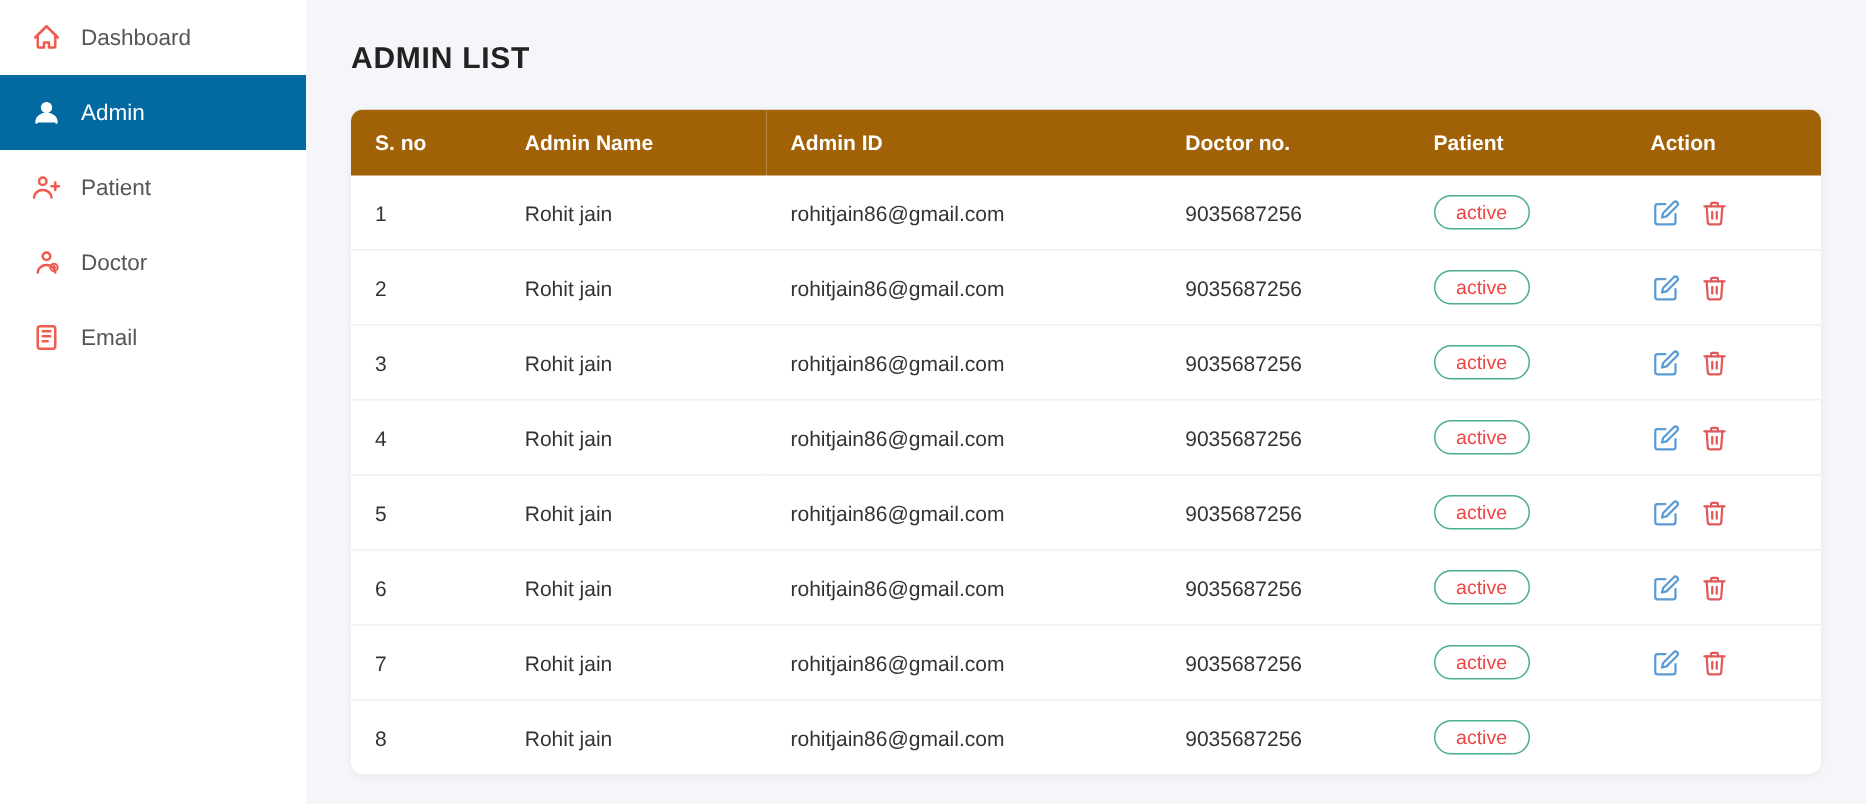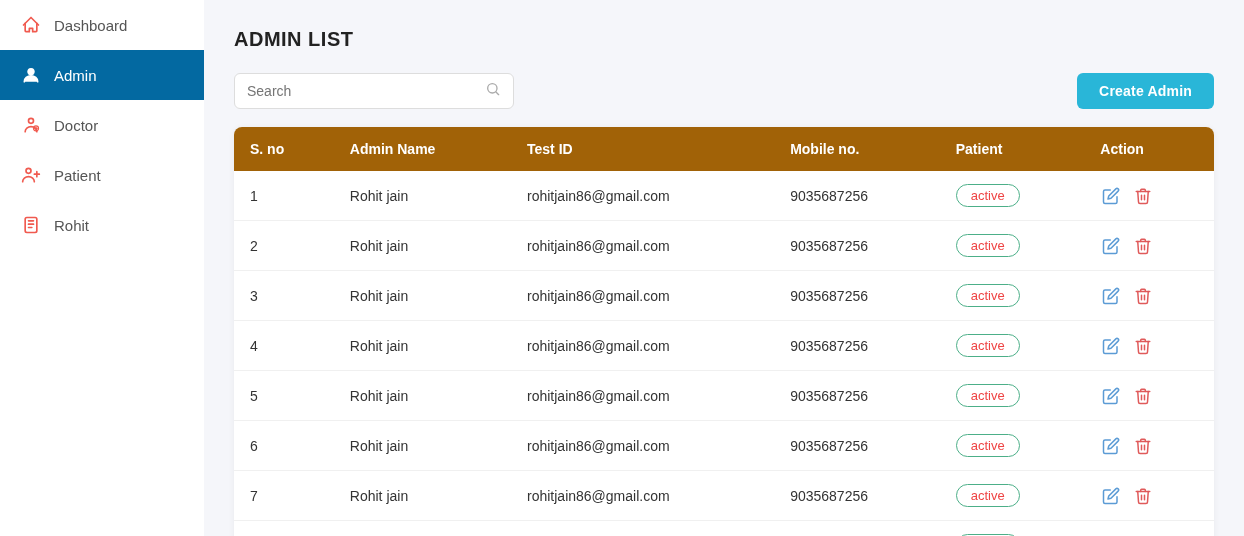--- a/index.html
+++ b/index.html
@@ -170,76 +170,64 @@
         <circle cx="12" cy="8" r="4" fill="#fff"></circle>
         <path d="M4 20c0-4 3.582-7 8-7s8 3 8 7" stroke="#fff" stroke-width="2" stroke-linecap="round"></path>
       </svg>
     </span>
     <span>Admin</span>
   </div>
 
   <div class="sidebar-item">
     <span class="icon">
       <svg width="20" height="20" viewBox="0 0 24 24" fill="none">
+        <circle cx="9" cy="7" r="3" stroke="#f05a4f" stroke-width="2"></circle>
+        <path d="M2 20c0-3.314 3.134-6 7-6s7 2.686 7 6" stroke="#f05a4f" stroke-width="2" stroke-linecap="round"></path>
+        <path d="M19 8v6M16 11h6" stroke="#f05a4f" stroke-width="2" stroke-linecap="round"></path>
+      </svg>
+    </span>
+    <span>Patient</span>
+  </div>
+
+  <div class="sidebar-item">
+    <span class="icon">
+      <svg width="20" height="20" viewBox="0 0 24 24" fill="none">
         <circle cx="12" cy="7" r="3" stroke="#f05a4f" stroke-width="2"></circle>
         <path d="M5 20c0-3.314 3.134-6 7-6s7 2.686 7 6" stroke="#f05a4f" stroke-width="2" stroke-linecap="round"></path>
         <circle cx="18" cy="16" r="3" stroke="#f05a4f" stroke-width="1.5"></circle>
         <path d="M18 14.5v3M16.5 16h3" stroke="#f05a4f" stroke-width="1.5" stroke-linecap="round"></path>
       </svg>
     </span>
     <span>Doctor</span>
   </div>
 
-  <div class="sidebar-item">
-    <span class="icon">
-      <svg width="20" height="20" viewBox="0 0 24 24" fill="none">
-        <circle cx="9" cy="7" r="3" stroke="#f05a4f" stroke-width="2"></circle>
-        <path d="M2 20c0-3.314 3.134-6 7-6s7 2.686 7 6" stroke="#f05a4f" stroke-width="2" stroke-linecap="round"></path>
-        <path d="M19 8v6M16 11h6" stroke="#f05a4f" stroke-width="2" stroke-linecap="round"></path>
-      </svg>
-    </span>
-    <span>Patient</span>
-  </div>
-
 
   <div class="sidebar-item">
     <span class="icon">
       <svg width="20" height="20" viewBox="0 0 24 24" fill="none">
         <rect x="5" y="3" width="14" height="18" rx="2" stroke="#f05a4f" stroke-width="2"></rect>
         <path d="M9 7h6M9 11h6M9 15h4" stroke="#f05a4f" stroke-width="2" stroke-linecap="round"></path>
       </svg>
     </span>
-    <span>Rohit</span>
+    <span>Email</span>
   </div>
 </div>
 
 <div class="main">
   <div class="page-title">ADMIN LIST</div>
 
-  <div class="toolbar">
-    <div class="search-box">
-      <input type="text" placeholder="Search" style="">
-      <span class="search-icon-svg">
-        <svg width="16" height="16" viewBox="0 0 24 24" fill="none">
-          <circle cx="11" cy="11" r="7" stroke="#aaa" stroke-width="2"></circle>
-          <path d="M16.5 16.5l4 4" stroke="#aaa" stroke-width="2" stroke-linecap="round"></path>
-        </svg>
-      </span>
-    </div>
-    <button class="create-btn">Create Admin</button>
-  </div>
 
   <div class="table-wrap">
     <table>
       <thead>
         <tr>
           <th>S. no</th>
           <th>Admin Name</th>
-          <th>Test ID</th>
-          <th>Mobile no.</th>
+          <th>Admin ID</th>
+          <th>Doctor no.</th>
           <th>Patient</th>
           <th>Action</th>
         </tr>
       </thead>
       <tbody id="table-body">
       <tr>
     <td>1</td>
     <td>Rohit jain</td>
     <td>rohitjain86@gmail.com</td>
     <td>9035687256</td>

